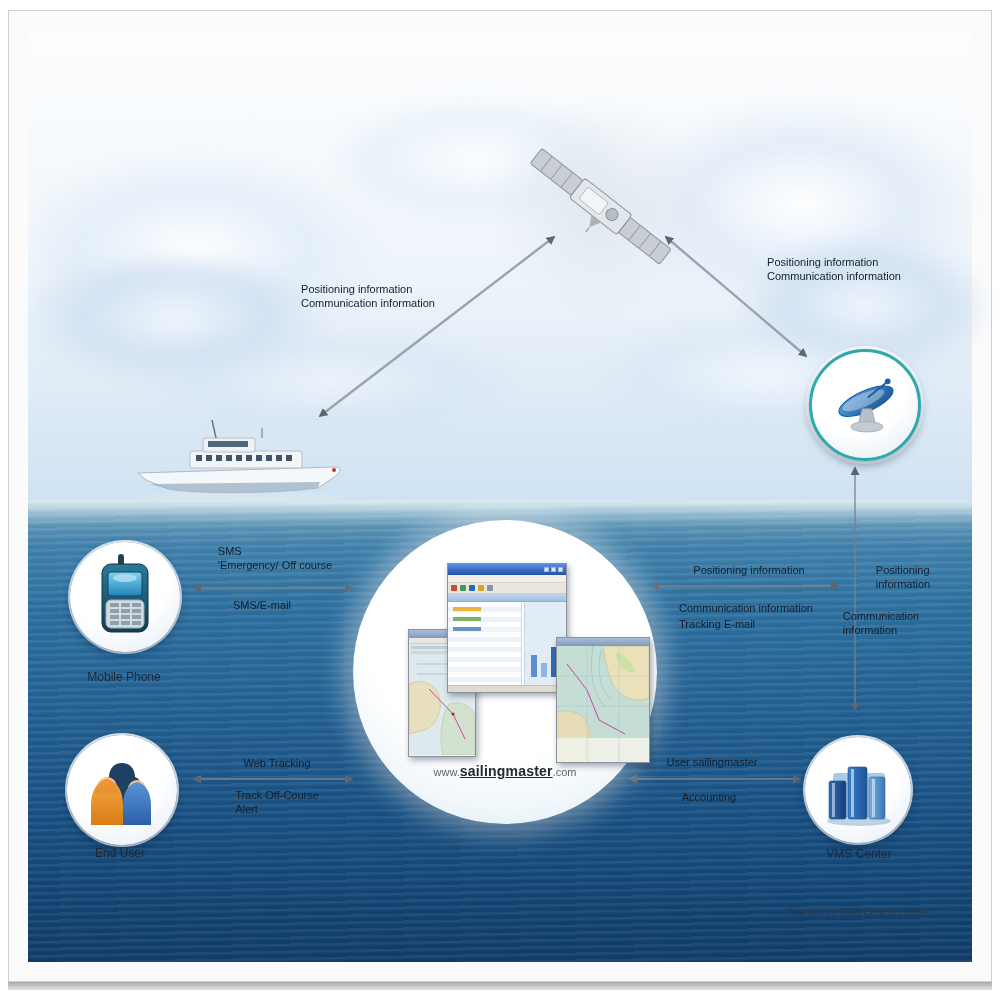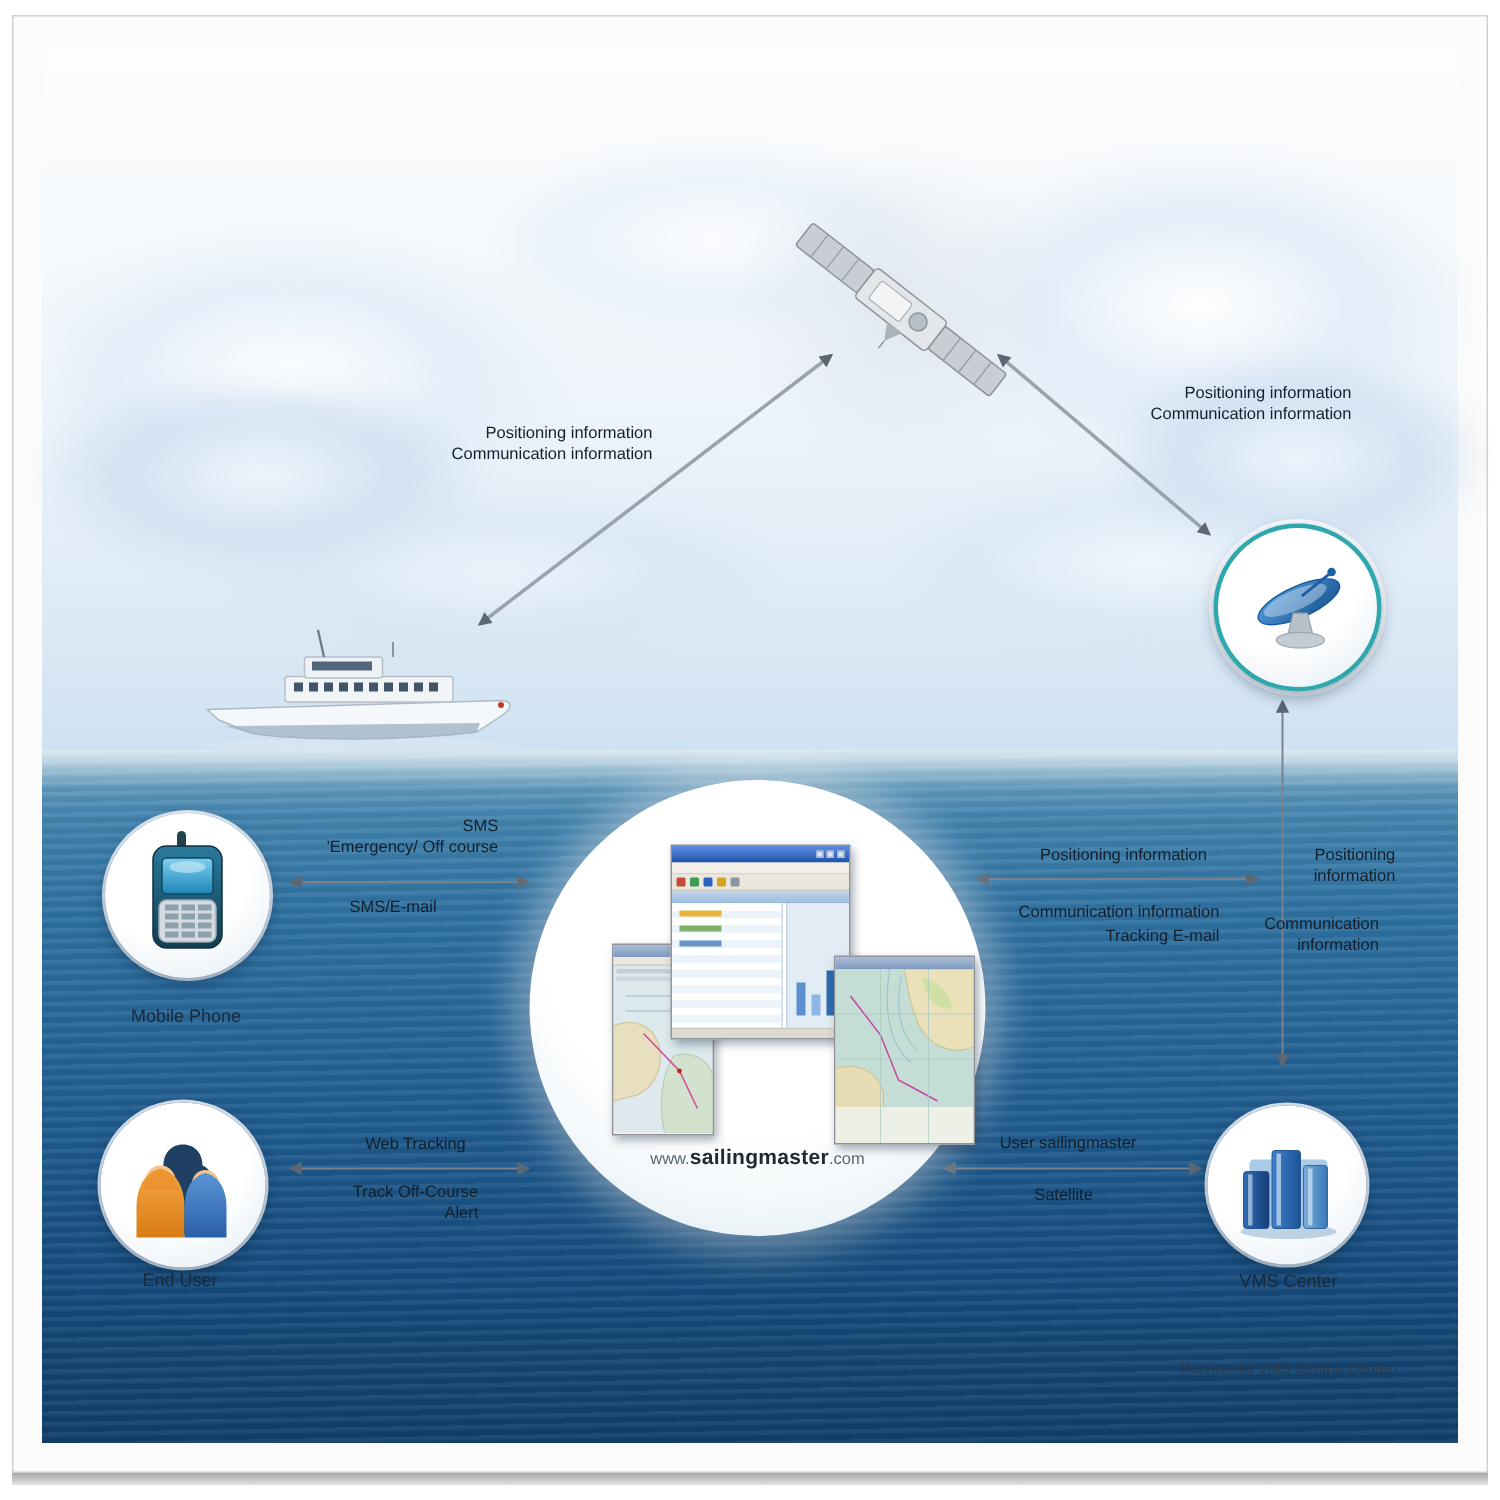--- a/index.html
+++ b/index.html
@@ -51,28 +51,28 @@
   .mainc { position:relative; height:91px; background:#fff; overflow:hidden; }
   .mainc .hdr { height:8px; background:linear-gradient(180deg,#c2d6ec,#9fbede); border-bottom:1px solid #8fb0d0; }
   .mainc .rows { position:absolute; left:0; top:8px; width:74px; bottom:0;
     background:repeating-linear-gradient(180deg,#ffffff 0 5px,#edf3fa 5px 10px); border-right:1px solid #cdd8e4; }
   .cellc { position:absolute; width:28px; height:4px; display:block; }
   .mainc .panel { position:absolute; right:0; top:8px; width:42px; bottom:0; background:#e2ecf5; border-left:1px solid #c4d4e4; }
   .panel i { display:block; position:absolute; }
   .sbar { height:7px; background:#dfdbd1; border-top:1px solid #c7c3b8; }
 
   .lbl { position:absolute; transform:translateX(-50%); z-index:30; font-size:11px; line-height:13.5px;
-    color:#141f2b; text-align:right; white-space:nowrap; }
+    color:#141f2b; text-align:left; white-space:nowrap; }
   .lbl span { display:block; }
   .lbl.wide { line-height:16px; }
   .nodelbl { position:absolute; transform:translateX(-50%); z-index:30; font-size:12px; color:#1b2836; white-space:nowrap; text-align:center; }
   .sublbl { position:absolute; transform:translateX(-50%); z-index:30; font-size:10px; color:#2a3a4a; white-space:nowrap;margin-top:44px; }
   .site { position:absolute; left:505px; top:763px; transform:translateX(-50%); z-index:13;
     color:#5a6570; font-size:11px; white-space:nowrap; }
-  .site b { font-size:14px; color:#23292f; letter-spacing:.2px; }
+  .site b { font-size:14px; color:#23292f; letter-spacing:.2px;text-decoration:underline; }
 </style>
 </head>
 <body>
 
 <div class="page">
 
   <div class="frame"></div>
   <div class="sky"></div>
   <div class="cloud c1"></div>
   <div class="cloud c2"></div>
@@ -339,16 +339,16 @@
   <div class="lbl" style="left:881px;top:610px">
     <span>Communication</span>
     <span>information</span>
   </div>
   <div class="lbl" style="left:277px;top:757px">Web Tracking</div>
   <div class="lbl" style="left:277px;top:789px">
     <span>Track Off-Course</span>
     <span>Alert</span>
   </div>
   <div class="lbl" style="left:712px;top:756px">User sailingmaster</div>
-  <div class="lbl" style="left:709px;top:791px">Satellite</div>
+  <div class="lbl" style="left:709px;top:791px">Accounting</div>
 
   <div class="frame-shadow"></div>
 </div>
 
 </body></html>

